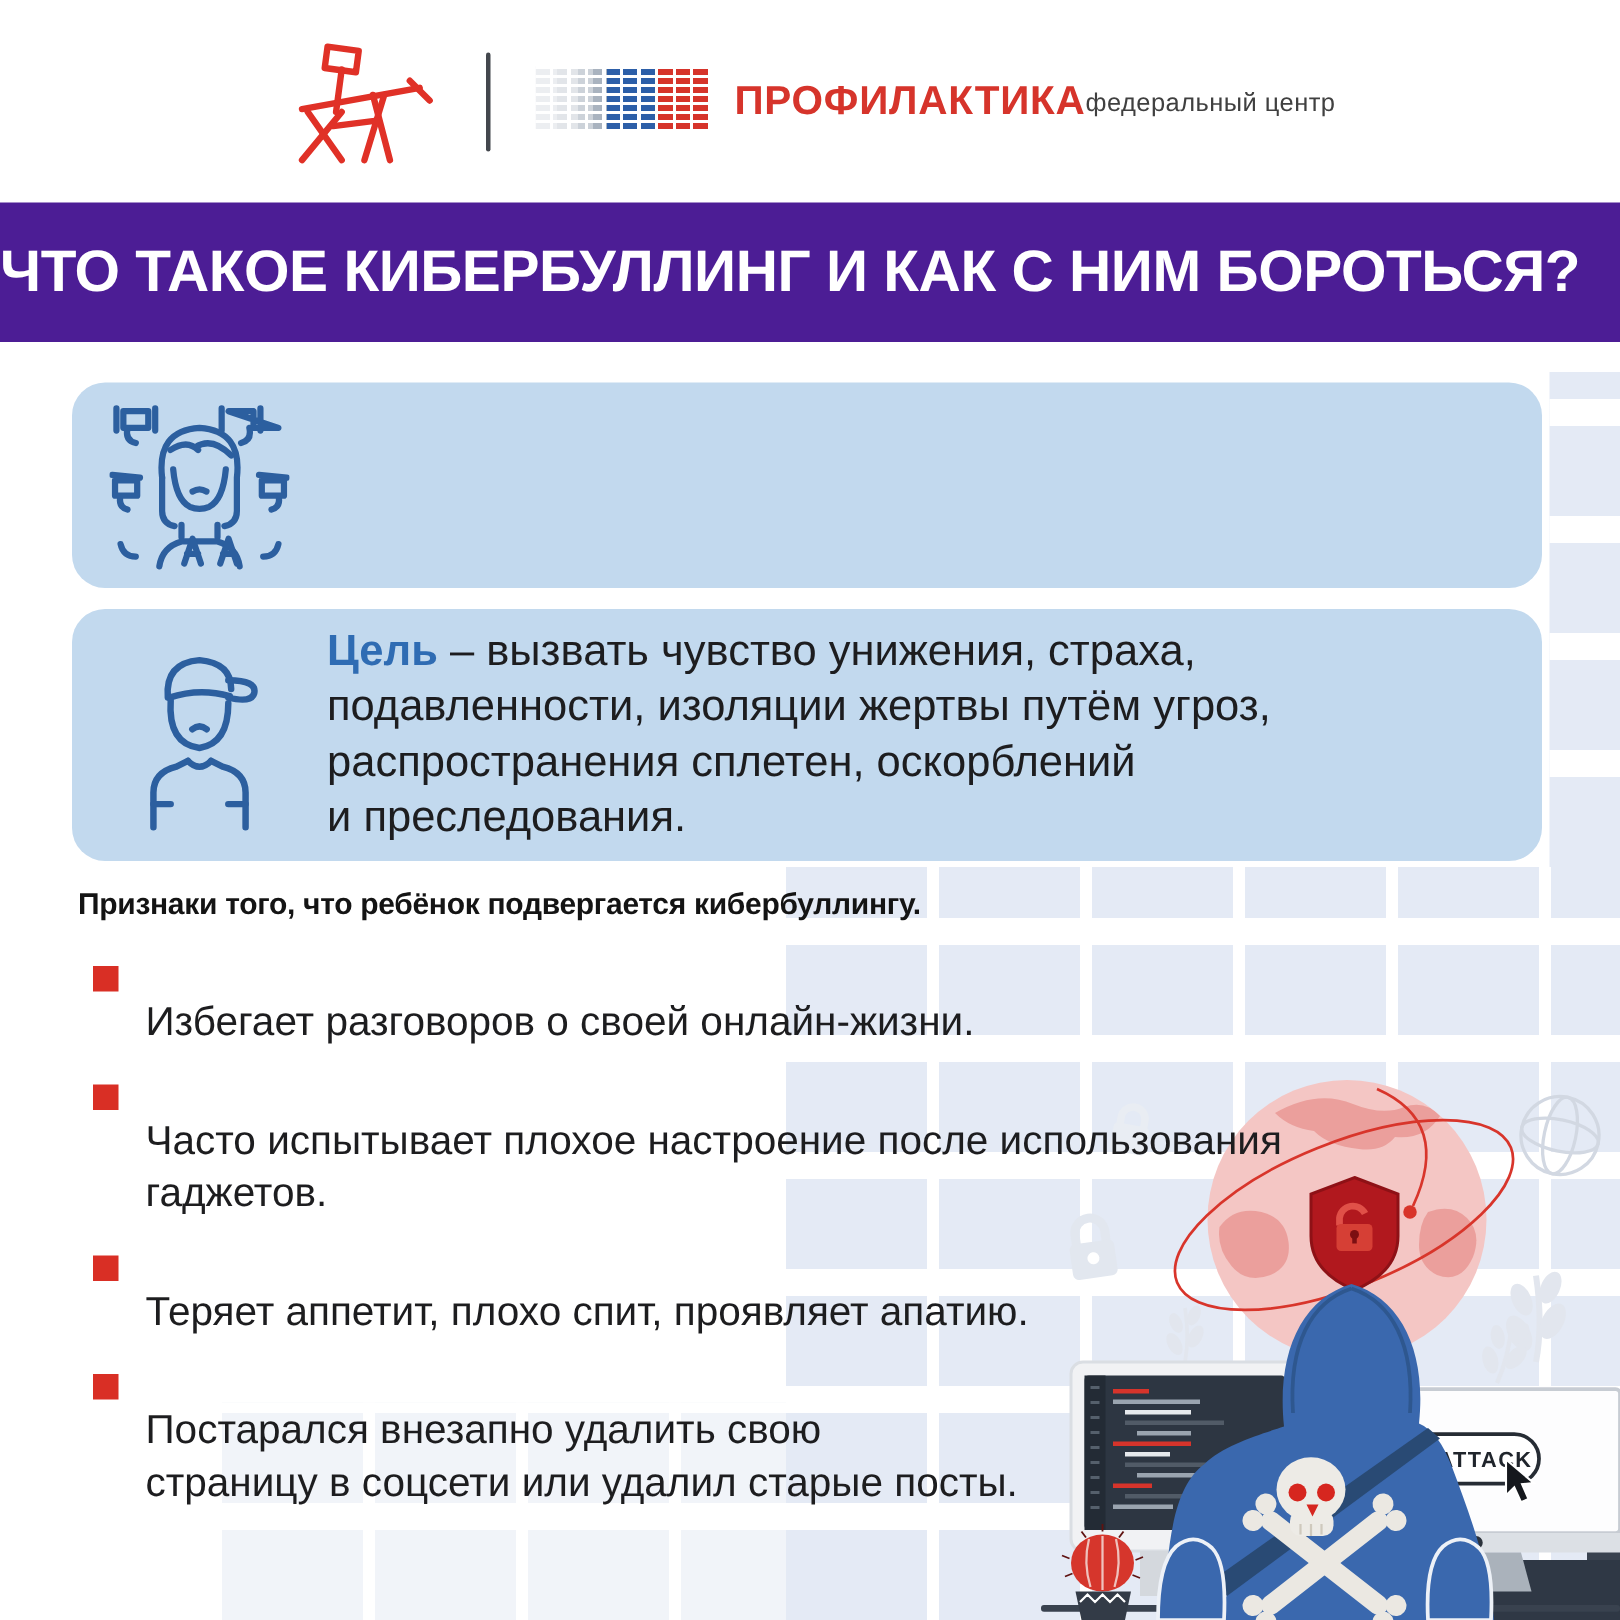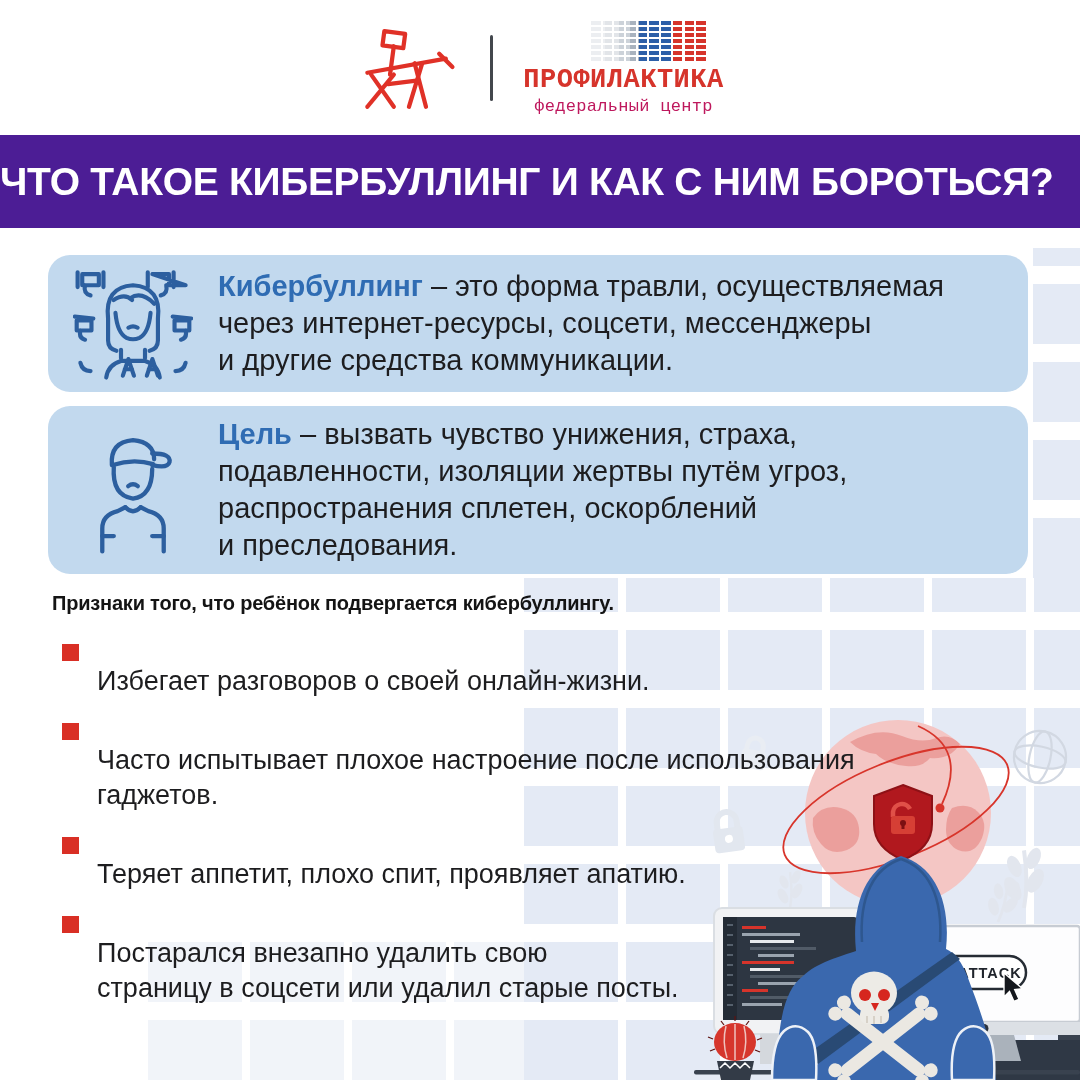--- a/index.html
+++ b/index.html
@@ -18,28 +18,28 @@
 
   .illu{position:absolute;left:600px;top:690px;width:480px;height:390px;z-index:1;}
 
   .content{position:absolute;inset:0;z-index:2;pointer-events:none;}
 
   
   .header{position:absolute;left:0;top:0;width:1080px;height:135px;display:flex;align-items:center;justify-content:center;}
   .brand{display:flex;align-items:center;}
   .chair{width:104px;height:86px;}
   .brand-divider{width:3px;height:66px;background:#43474d;border-radius:2px;margin:0 30px;}
-  .logo-block{display:flex;flex-direction:column;align-items:center;font-family:Liberation Mono, monospace;}
+  .logo-block{display:flex;flex-direction:row;align-items:center;}
   .pixel-logo{width:117px;height:42px;margin-bottom:5px;align-self:flex-end;margin-right:16px;
     background:
       repeating-linear-gradient(0deg, transparent 0 4.3px, #fff 4.3px 6px),
       repeating-linear-gradient(90deg, transparent 0 9.5px, #fff 9.5px 11.7px),
       linear-gradient(90deg,#eceef1 0 12%,#e2e5e9 12% 24%,#ccd2d9 24% 33%,#a9b3bf 33% 41%,#2d5fa8 41% 70%,#d6342b 70% 100%);}
   .logo-title{font-size:27px;font-weight:bold;letter-spacing:.5px;color:#d6342b;line-height:1.05;}
-  .logo-subtitle{font-size:17px;color:#be185d;letter-spacing:.3px;margin-top:3px;}
+  .logo-subtitle{font-size:17px;color:#404040;letter-spacing:.3px;margin-top:3px;}
 
   
   .banner{position:absolute;left:0;top:135px;width:1080px;height:93px;background:#4c1d95;display:flex;align-items:center;justify-content:flex-start;}
   .banner h1{margin:0;color:#fff;font-size:39px;font-weight:800;letter-spacing:-.3px;white-space:nowrap;}
 
   
   .cards{position:absolute;left:48px;top:255px;width:980px;}
   .card{background:#c2d9ee;border-radius:22px;display:flex;align-items:center;}
   .card-1{height:137px;margin-bottom:14px;}
   .card-2{height:168px;}
@@ -280,23 +280,20 @@
               <path d="M102,6 h18 v12 h18 z M117,18 q2,9 -6,11 M97,4 v16 M125,4 v16" transform="translate(-16 0)"></path>
               <path d="M4,56 h16 v11 h-16 z M8,67 q-2,8 5,10 M2,52 l20,2"></path>
               <path d="M110,56 h16 v11 h-16 z M122,67 q2,8 -5,10 M108,52 l20,2"></path>
               <path d="M8,102 q2,9 11,9"></path>
               <path d="M122,102 q-2,9 -11,9"></path>
               <path d="M54,116 L60,98 L66,116 M56,109 L64,109"></path>
               <path d="M80,116 L86,98 L92,116 M82,109 L90,109"></path>
             </g>
           </svg>
         </div>
-        <p><strong>Кибербуллинг</strong><span class="card-body"> – это форма травли, осуществляемая
-через интернет-ресурсы, соцсети, мессенджеры
-и другие средства коммуникации.</span></p>
       </div>
 
       <div class="card card-2">
         <div class="card-iconbox">
           <svg width="96" height="128" viewBox="0 0 100 132">
             <g class="icon-stroke">
               <path d="M28,40 Q26,16 50,14 Q72,16 72,34"></path>
               <path d="M70,28 Q90,28 88,37 Q86,44 70,40"></path>
               <path d="M29,40 Q50,33 71,39"></path>
               <path d="M30,42 Q28,72 50,75 Q70,72 70,44"></path>

